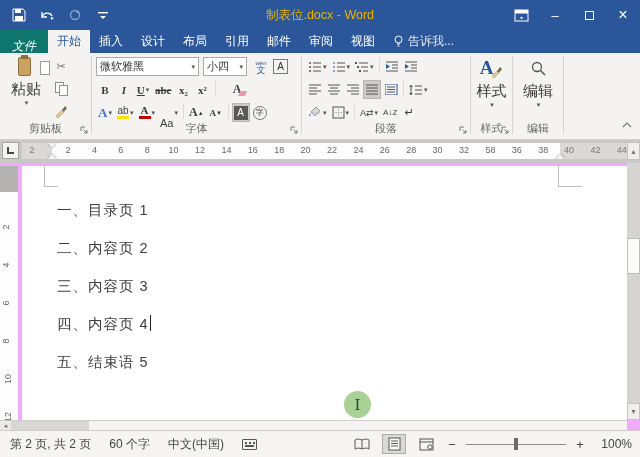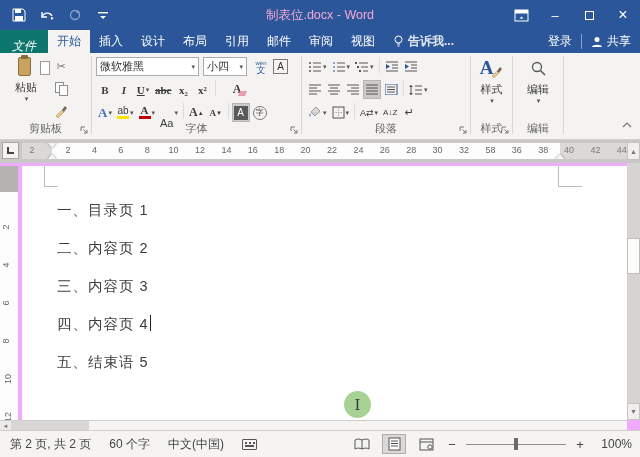--- a/index.html
+++ b/index.html
@@ -4,21 +4,21 @@
 <style>
   * { margin:0; padding:0; box-sizing:border-box; }
   html,body { width:640px; height:457px; overflow:hidden; }
   body { font-family:"Liberation Sans","DejaVu Sans",sans-serif; font-size:12px; color:#444; }
   .app { position:relative; width:640px; height:457px; background:#cac8c6; }
 
   
   .titlebar { position:absolute; left:0; top:0; width:640px; height:30px; background:#2b579a; display:flex; align-items:center; color:#fff; }
   .qat { display:flex; align-items:center; gap:10px; padding-left:10px; }
   .tb-ico { display:inline-flex; align-items:center; justify-content:center; width:18px; height:18px; }
-  .title-center { position:absolute; left:0; right:0; text-align:center; font-size:12.5px; color:#f9a8d4; pointer-events:none; }
+  .title-center { position:absolute; left:0; right:0; text-align:center; font-size:12.5px; color:#eab308; pointer-events:none; }
   .win-controls { margin-left:auto; display:flex; align-items:center; height:30px; }
   .win-btn { width:34px; height:30px; display:flex; align-items:center; justify-content:center; color:#fff; font-size:13px; }
   .max-box { width:9px; height:9px; border:1px solid #fff; display:inline-block; }
   .dim { opacity:.45; }
 
   
   .tabrow { position:absolute; left:0; top:30px; width:640px; height:23px; background:#2b579a; display:flex; align-items:stretch; color:#fff; font-size:12px; }
   .tab { display:flex; align-items:center; padding:0 9px; cursor:default; white-space:nowrap; }
   .tab.file { background:#0f766e; padding:16px 12px;font-style:italic; }
   .tab.active { background:#f4f3f1; color:#2b579a; }
@@ -40,21 +40,21 @@
   .dd { font-size:7px; color:#555; margin-left:1px; }
   .mini-div { width:1px; height:16px; background:#dddbd9; margin:0 2px; }
   .combo { display:flex; align-items:center; justify-content:space-between; background:#fff; border:1px solid #ababab; height:19px; font-size:11px; padding:0 3px; color:#333; }
   .serifB { font-family:"Liberation Serif","DejaVu Serif",serif; font-weight:bold; }
   .serifI { font-family:"Liberation Serif","DejaVu Serif",serif; font-style:italic; font-weight:bold; }
   .u { text-decoration:underline; }
   .strike { text-decoration:line-through; }
   .color-bar { display:flex; flex-direction:column; align-items:center; line-height:9px; }
   .color-bar .bar { width:12px; height:3px; margin-top:1px; }
   .bigbtn { display:flex; flex-direction:column; align-items:center; justify-content:flex-start; position:absolute; top:3px; }
-  .bigbtn .cap { font-size:11px; color:#3b3b3b; margin-top:2px; }
+  .bigbtn .cap { font-size:15px; color:#3b3b3b; margin-top:2px; }
   .clip-ico { position:relative; width:17px; height:22px; }
   .clip-ico .board { position:absolute; left:0; top:1px; width:13px; height:19px; background:#c9a35f; border:1px solid #8a6d3b; border-radius:2px; }
   .clip-ico .clip { position:absolute; left:3px; top:-1px; width:7px; height:4px; background:#8a6d3b; border-radius:1px; }
   .clip-ico .page { position:absolute; right:0; top:5px; width:10px; height:14px; background:#fff; border:1px solid #999; }
   .copy-ico { position:relative; width:13px; height:14px; }
   .copy-ico i { position:absolute; width:9px; height:11px; background:#fff; border:1px solid #8d8d8d; }
   .copy-ico i:first-child { left:0; top:0; }
   .copy-ico i:last-child { left:4px; top:3px; }
   .stack { display:flex; flex-direction:column; align-items:center; line-height:7px; }
   .stack .tiny { font-size:6px; color:#2b579a; }
@@ -174,33 +174,22 @@
     <span class="tab">布局</span>
     <span class="tab">引用</span>
     <span class="tab">邮件</span>
     <span class="tab">审阅</span>
     <span class="tab">视图</span>
     <span class="tab">
       <svg width="11" height="13" viewBox="0 0 11 13" style="margin-right:4px;">
           <circle cx="5.5" cy="4.5" r="3.5" fill="none" stroke="#fff"></circle>
           <path d="M4 9h3M4.5 11h2" stroke="#fff"></path>
         </svg>
-      <span style="opacity:.85;font-weight:bold;">告诉我...</span>
+      <span style="opacity:.85;">告诉我...</span>
     </span>
-    <div class="tab-right">
-      <span class="tab">登录</span>
-      <span class="tab-sep"></span>
-      <span class="tab">
-        <svg width="12" height="12" viewBox="0 0 12 12" style="margin-right:4px;">
-            <circle cx="6" cy="3.5" r="2.5" fill="#fff"></circle>
-            <path d="M1 11c0-3 10-3 10 0z" fill="#fff"></path>
-          </svg>
-        <span>共享</span>
-      </span>
-    </div>
   </div>
 
   <div class="ribbon">
 
     <div class="grp" style="left:0; width:91px;">
       <div class="bigbtn" style="left:8px; width:36px;">
         <span class="clip-ico">
             <i class="board"></i>
             <i class="clip"></i>
             <i class="page"></i>

